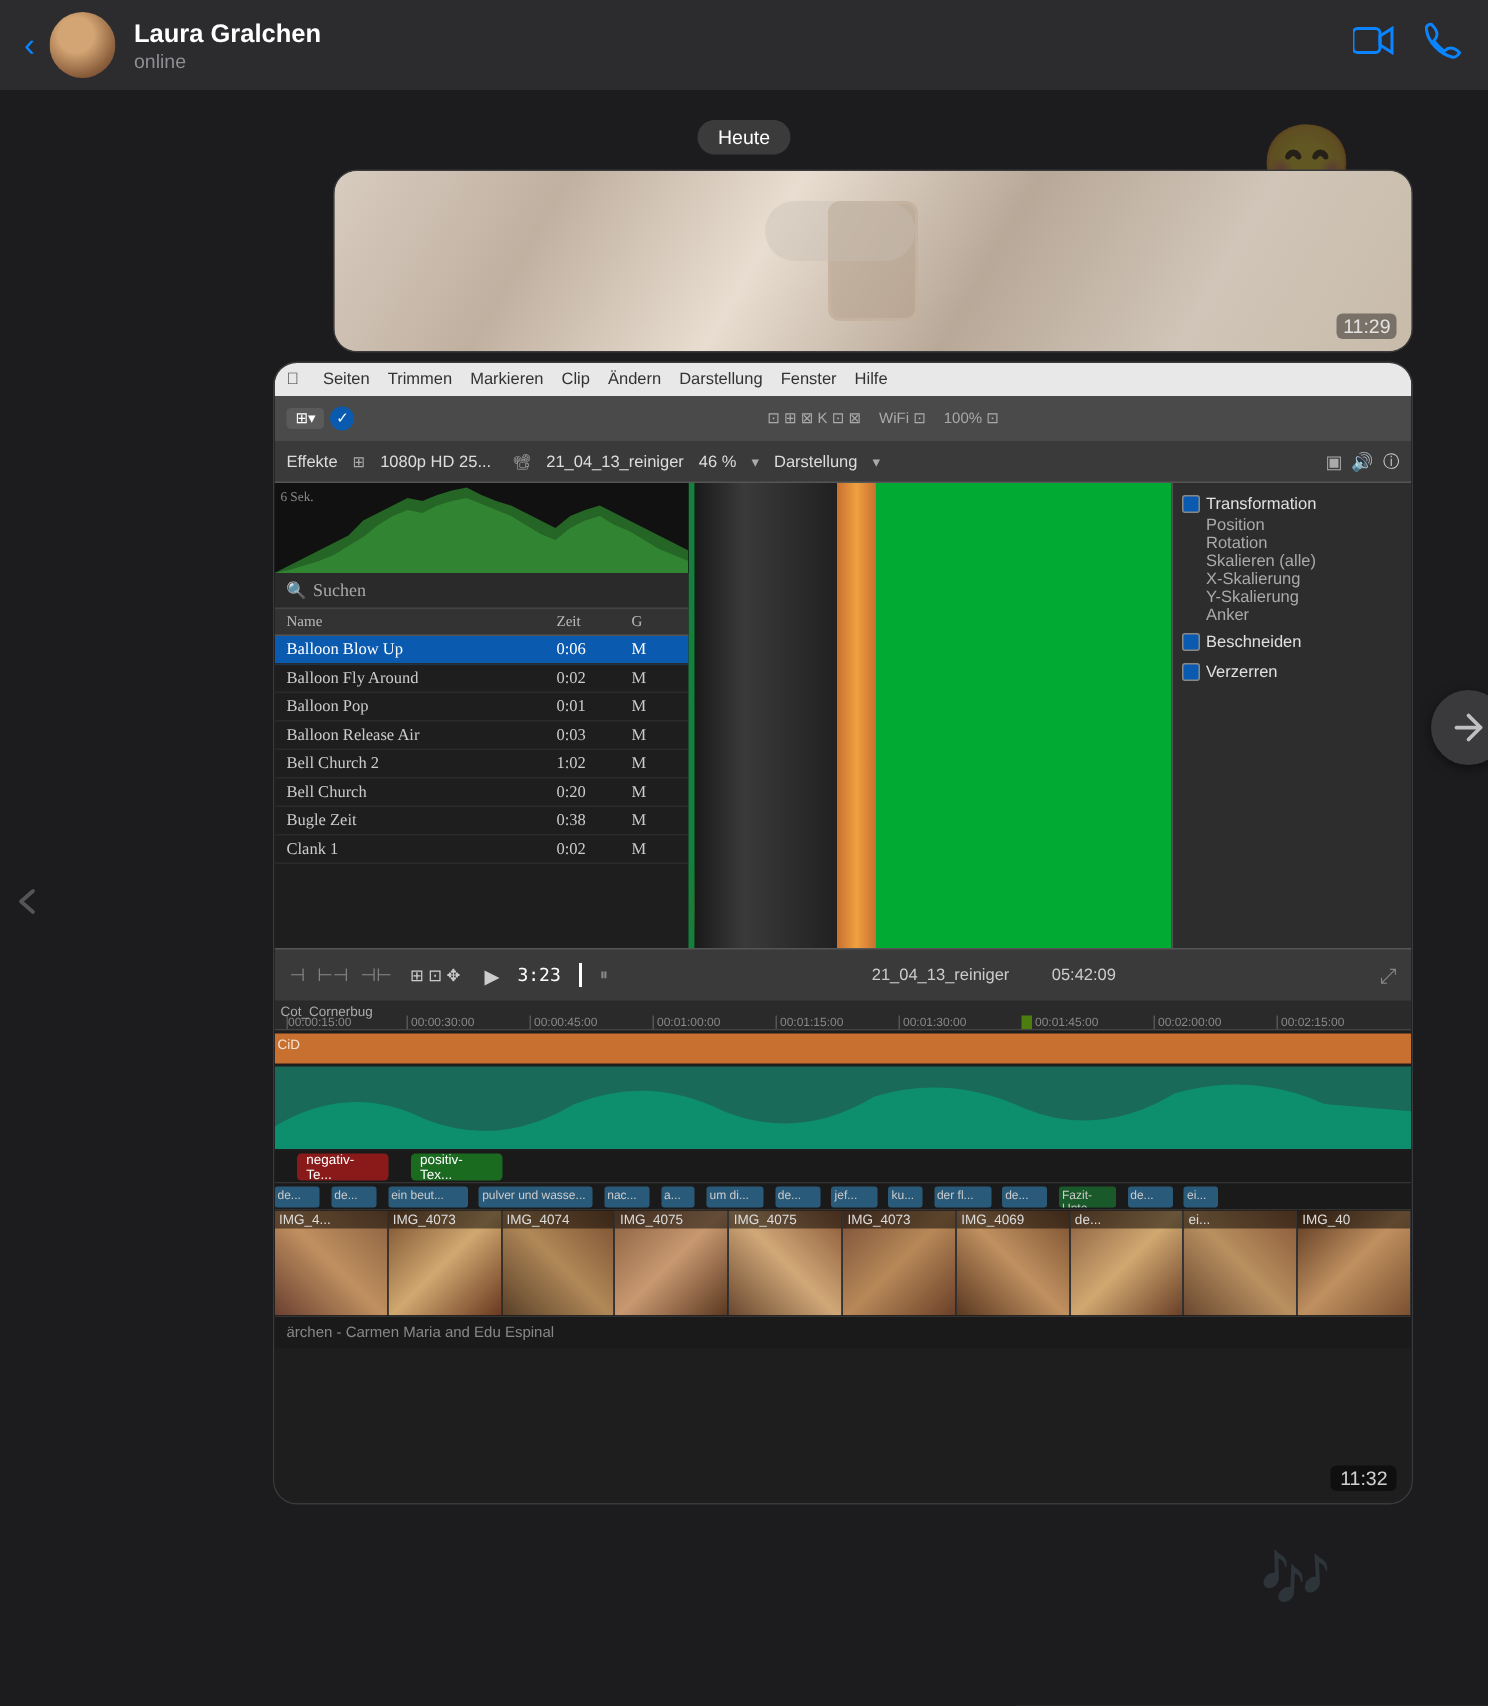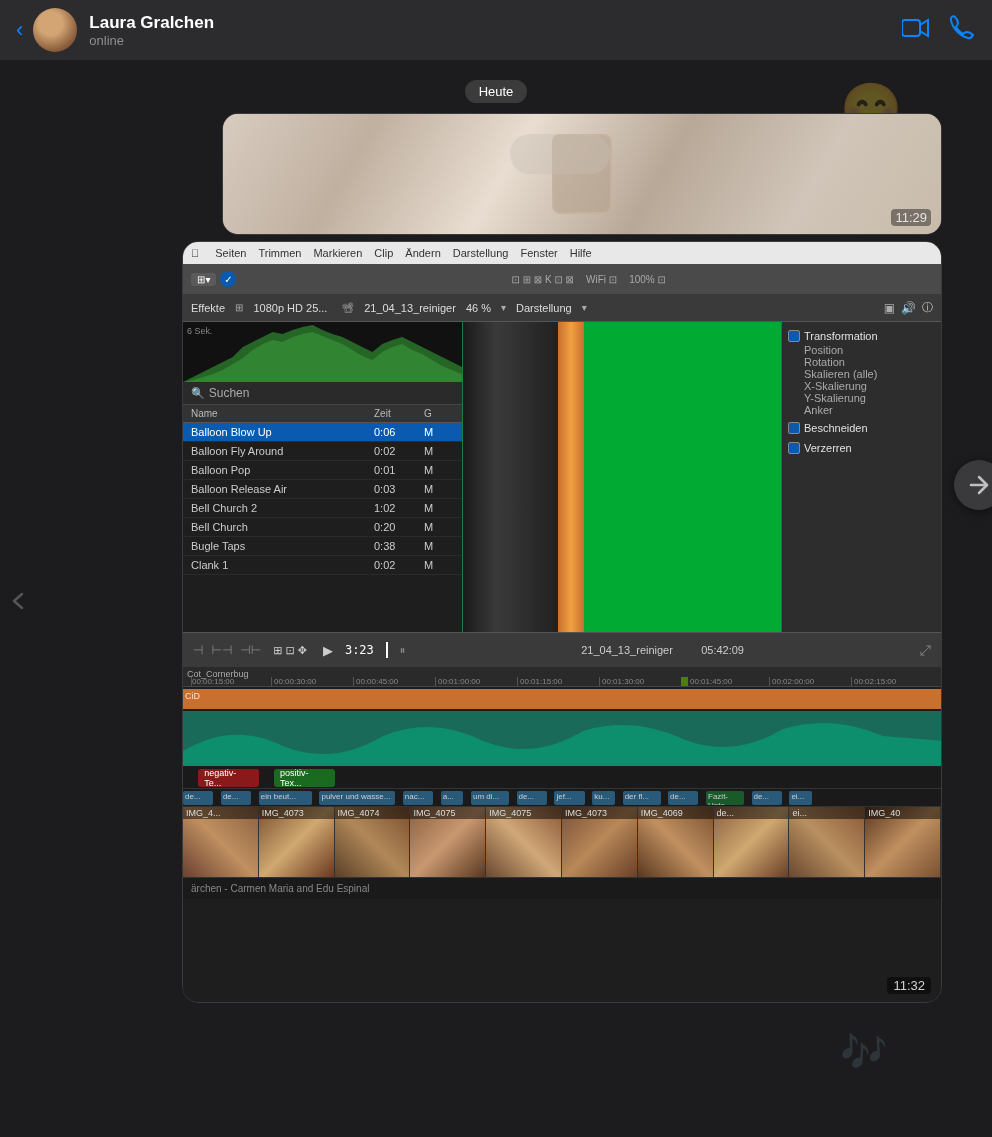--- a/index.html
+++ b/index.html
@@ -200,23 +200,24 @@
     .editor-main {
       display: flex;
       height: 310px;
       background: #2d2d2d;
     }
 
     
     .effects-panel {
       width: 280px;
       background: #1e1e1e;
-      border-right: 1px solid #15803d;
+      border-right: 4px solid #15803d;
       display: flex;
       flex-direction: column;
+      font-family: Liberation Serif, serif;
     }
 
     .search-bar {
       display: flex;
       align-items: center;
       padding: 4px 8px;
       background: #2a2a2a;
       gap: 4px;
       border-bottom: 1px solid #444;
     }
@@ -659,21 +660,21 @@
                   <span>Bell Church 2</span>
                   <span>1:02</span>
                   <span>M</span>
                 </div>
                 <div class="effect-item">
                   <span>Bell Church</span>
                   <span>0:20</span>
                   <span>M</span>
                 </div>
                 <div class="effect-item">
-                  <span>Bugle Taps</span>
+                  <span>Bugle Zeit</span>
                   <span>0:38</span>
                   <span>M</span>
                 </div>
                 <div class="effect-item">
                   <span>Clank 1</span>
                   <span>0:02</span>
                   <span>M</span>
                 </div>
               </div>
             </div>

